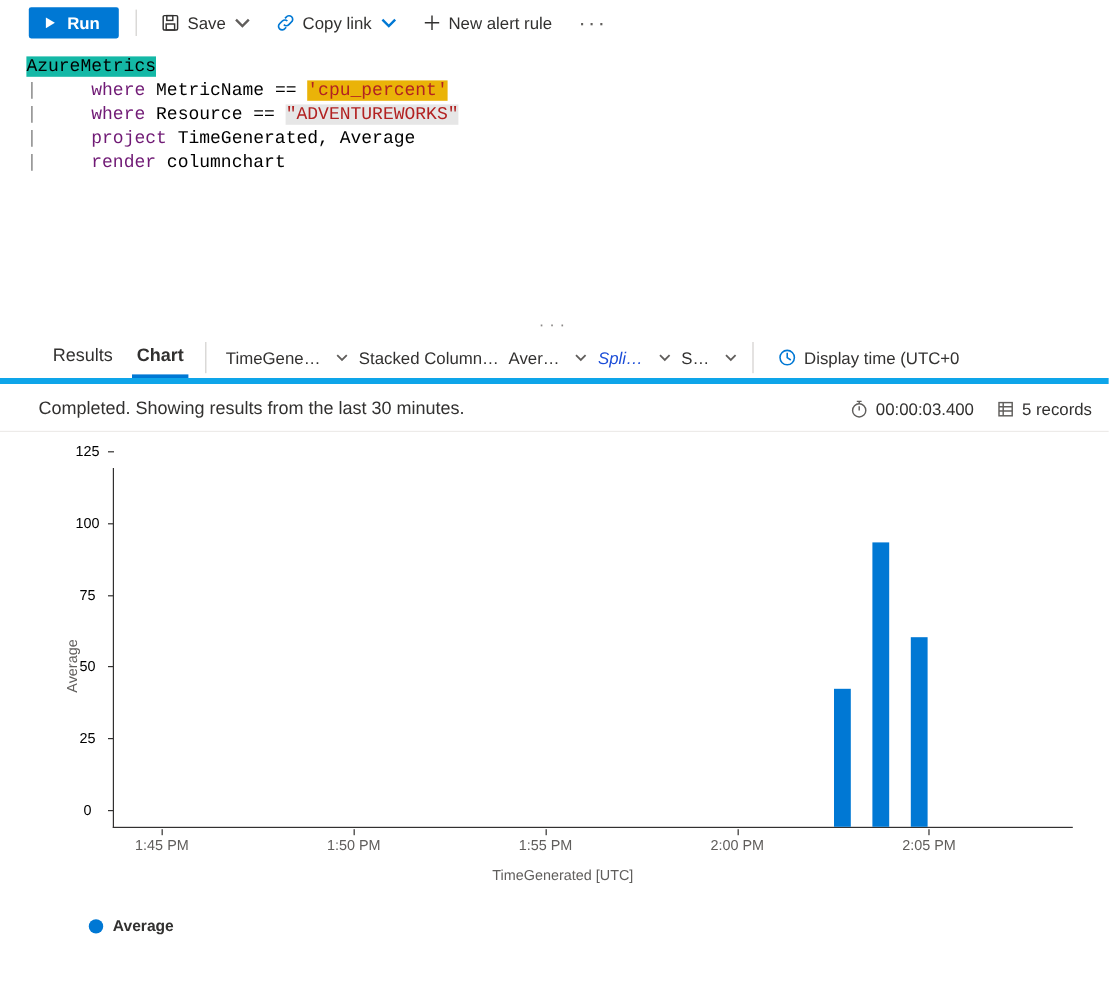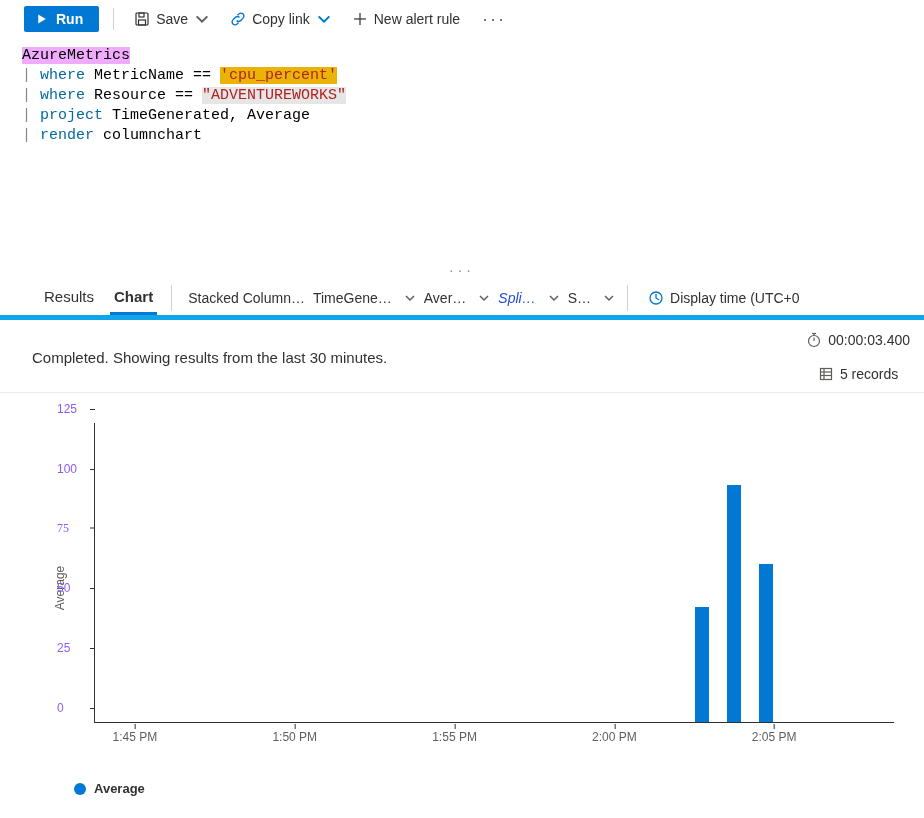--- a/index.html
+++ b/index.html
@@ -65,23 +65,23 @@
   
   .editor {
     font-family: Consolas, "Courier New", monospace;
     font-size: 15px;
     line-height: 20px;
     padding: 4px 0 0 22px;
     min-height: 220px;
     white-space: pre;
     color: #000;
   }
-  .tok-table { background: #f0abfc; }
+  .tok-table { background: #14b8a6; }
   .tok-pipe  { color: #888; }
-  .tok-kw    { color: #0369a1; }
+  .tok-kw    { color: #701a75; margin-left: 36px; }
   .tok-str1  { color: #b22222; background: #eab308; }
   .tok-str2  { color: #b22222; background: #e6e6e6; }
   
   .splitter {
     text-align: center;
     color: #8a8886;
     letter-spacing: 4px;
     font-size: 14px;
     height: 12px;
     margin-bottom:2px;
@@ -147,21 +147,20 @@
     font-size: 15px;
     border-bottom: 1px solid #edebe9;
   }
   .status-row .left { flex: 1; }
   .status-row .completed { font-weight: 400; }
   .status-right {
     display: flex;
     align-items: center;
     gap: 18px;
     color: #323130;
-    flex-direction: column;
   }
   .status-right .item { display:flex; align-items:center; gap:6px; font-size:14px;}
   .status-right svg { width:16px; height:16px; color:#605e5c;}
   
   .chart-wrap {
     position: relative;
     padding: 30px 20px 0 34px;
   }
   .chart {
     position: relative;
@@ -182,23 +181,23 @@
     right: 10px;
     top: 0;
     bottom: 30px;
     border-left: 1px solid #323130;
     border-bottom: 1px solid #323130;
   }
   .ytick {
     position: absolute;
     left: -38px;
     width: 32px;
-    text-align: left;
+    text-align: center;
     font-size: 12px;
-    color: #8b5cf6;
+    color: #000000;
     transform: translateY(-50%);
   }
   .ytick::after {
     content:"";
     position:absolute;
     right:-6px; top:50%;
     width:5px; height:1px; background:#323130;
   }
   .xtick {
     position: absolute;
@@ -288,27 +287,27 @@
 <span class="tok-pipe">|</span> <span class="tok-kw">render</span><span> columnchart</span>
 </div>
 
 <div class="splitter">···</div>
 
 <div class="tabs-row">
   <div class="tab">Results</div>
   <div class="tab active">Chart</div>
   <div class="tabs-sep"></div>
   <div class="drop">
+    <span>TimeGene…</span>
+    <svg class="chev-down" viewBox="0 0 12 12" fill="none" stroke="currentColor" stroke-width="1.5">
+        <polyline points="2,4 6,8 10,4"></polyline>
+      </svg>
+  </div>
+  <div class="drop">
     <span>Stacked Column…</span>
-  </div>
-  <div class="drop">
-    <span>TimeGene…</span>
-    <svg class="chev-down" viewBox="0 0 12 12" fill="none" stroke="currentColor" stroke-width="1.5">
-        <polyline points="2,4 6,8 10,4"></polyline>
-      </svg>
   </div>
   <div class="drop">
     <span>Aver…</span>
     <svg class="chev-down" viewBox="0 0 12 12" fill="none" stroke="currentColor" stroke-width="1.5">
         <polyline points="2,4 6,8 10,4"></polyline>
       </svg>
   </div>
   <div class="drop italic">
     <span>Spli…</span>
     <svg class="chev-down" viewBox="0 0 12 12" fill="none" stroke="currentColor" stroke-width="1.5">
@@ -357,30 +356,31 @@
   </div>
 </div>
 
 <div class="chart-wrap">
   <div class="chart">
     <div class="ylabel">Average</div>
     <div class="plot" id="plot">
         <div class="ytick" style="bottom: 0%; top: auto;">0</div>
         <div class="ytick" style="bottom: 20%; top: auto;">25</div>
         <div class="ytick" style="bottom: 40%; top: auto;">50</div>
-        <div class="ytick" style="bottom: 60%; top: auto; font-family: Liberation Serif, serif;">75</div>
+        <div class="ytick" style="bottom: 60%; top: auto;">75</div>
         <div class="ytick" style="bottom: 80%; top: auto;">100</div>
         <div class="ytick" style="bottom: 100%; top: auto;">125</div>
         <div class="xtick" style="left: 5%;">1:45 PM</div>
         <div class="xtick" style="left: 25%;">1:50 PM</div>
         <div class="xtick" style="left: 45%;">1:55 PM</div>
         <div class="xtick" style="left: 65%; text-align: right;">2:00 PM</div>
         <div class="xtick" style="left: 85%;">2:05 PM</div>
         <div class="bar" style="left: 76%; height: 38.4%;"></div>
         <div class="bar" style="left: 80%; height: 79.2%;"></div>
         <div class="bar" style="left: 84%; height: 52.8%;"></div>
       </div>
   </div>
+  <div class="xlabel">TimeGenerated [UTC]</div>
   <div class="legend">
     <div class="swatch"></div>
     <span>Average</span>
   </div>
 </div>
 
 </body></html>

